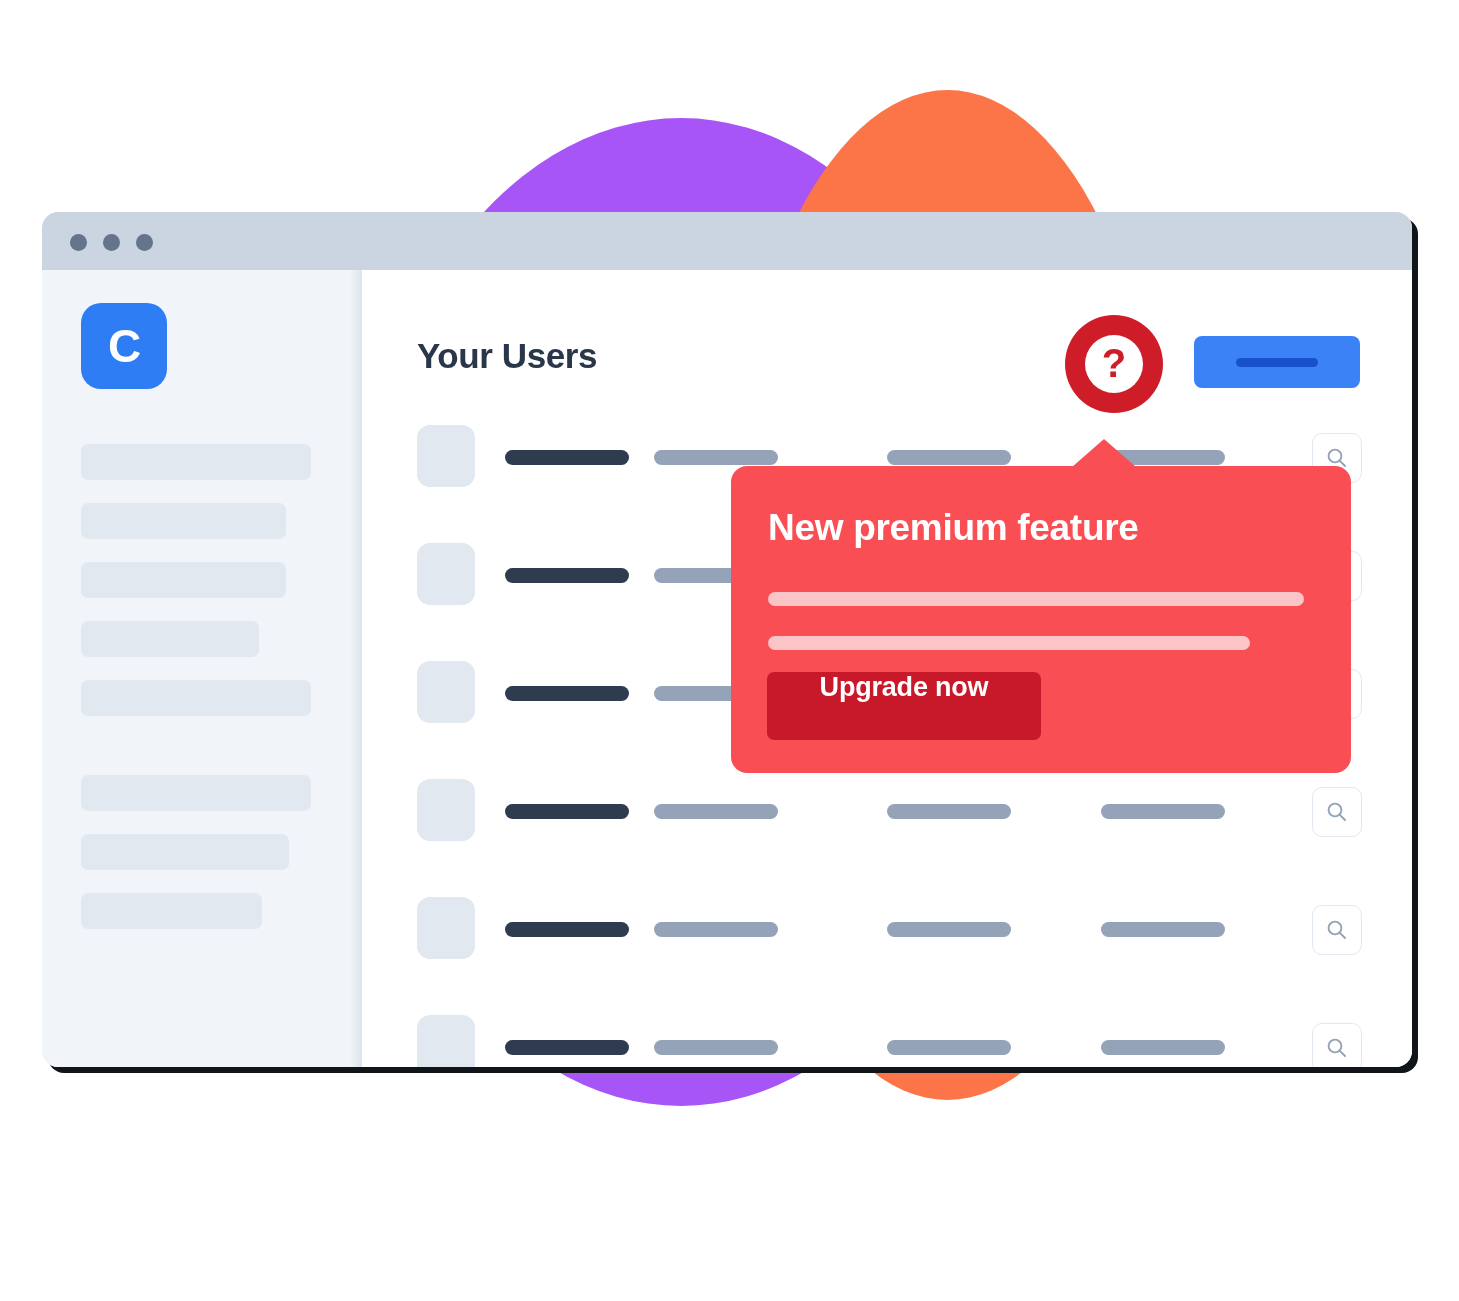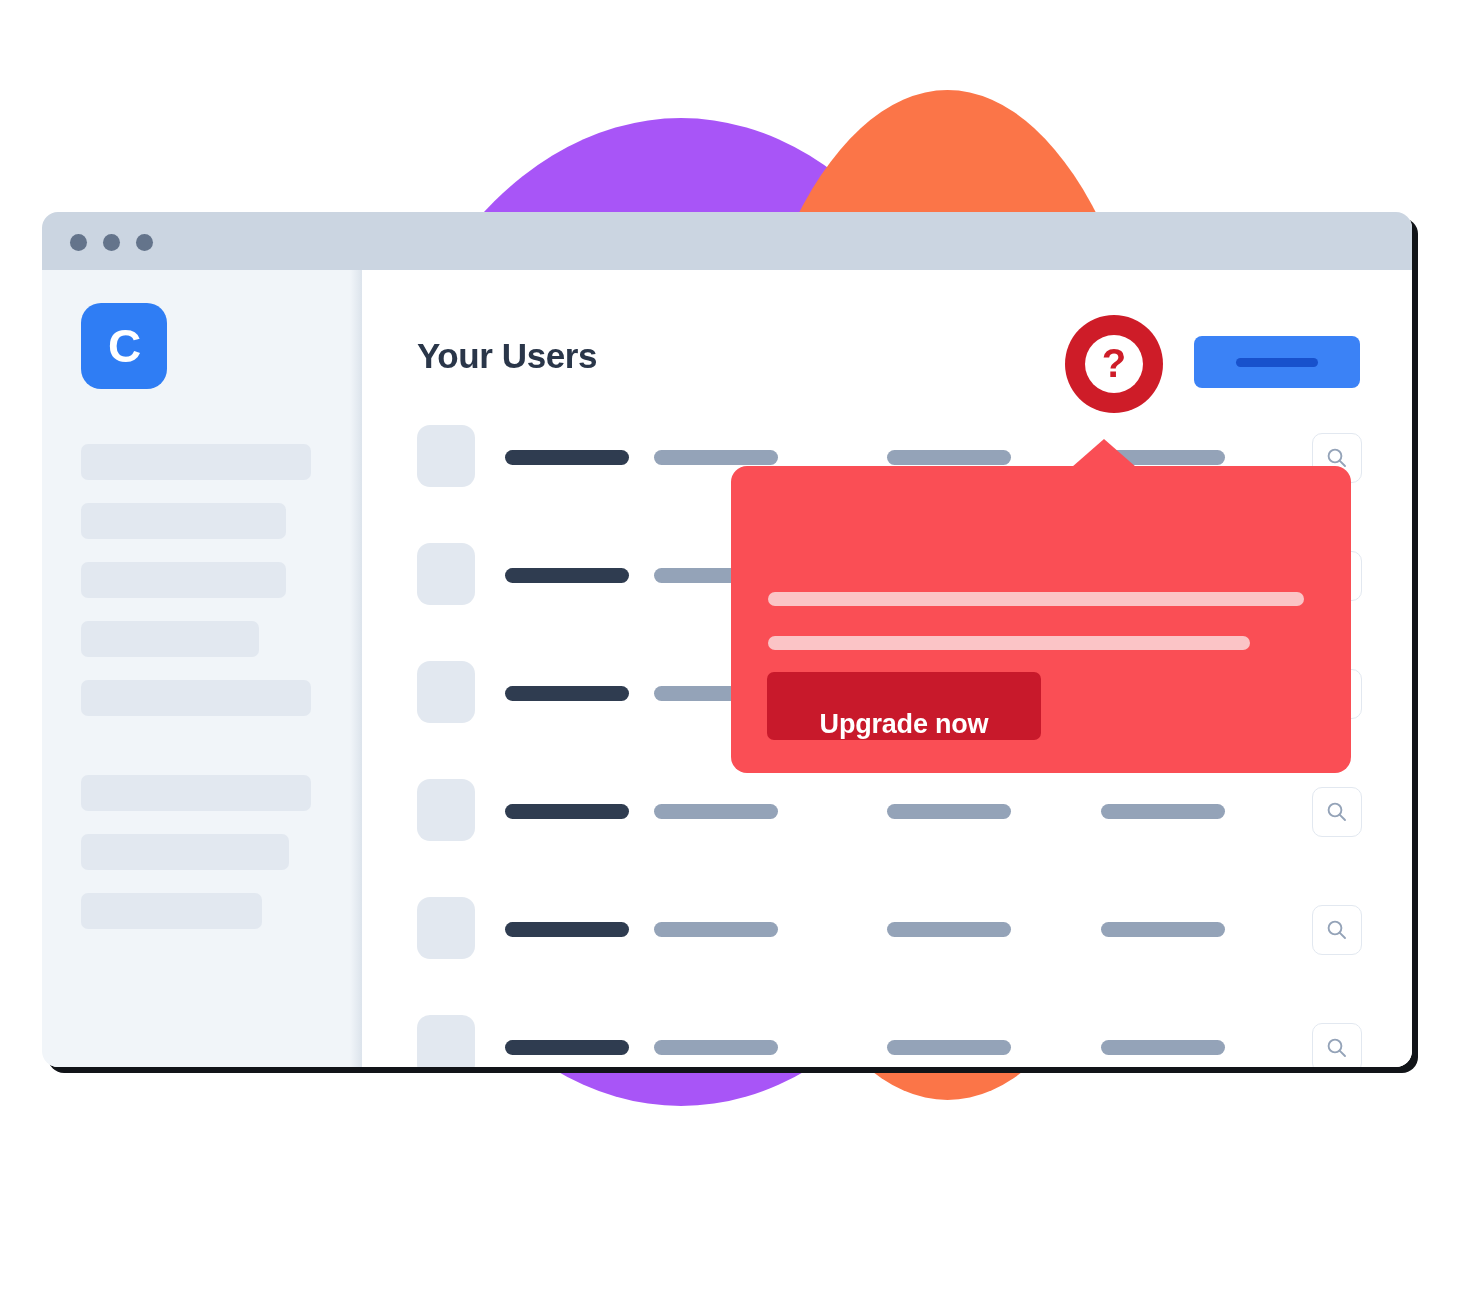--- a/index.html
+++ b/index.html
@@ -69,21 +69,21 @@
   
   .tooltip{position:absolute;left:731px;top:466px;width:620px;height:307px;border-radius:16px;
      background:#FA4E55;z-index:40;}
   .tooltip .arrow{position:absolute;left:341px;top:-27px;width:0;height:0;
      border-left:32px solid transparent;border-right:32px solid transparent;border-bottom:28px solid #FA4E55;}
   .tt-title{position:absolute;left:37px;top:41px;font-size:37px;font-weight:700;color:#fff;letter-spacing:-.3px;}
   .tt-bar{position:absolute;border-radius:7px;background:#FBC4C6;height:14px;}
   .tt-bar.b1{left:37px;top:126px;width:536px;}
   .tt-bar.b2{left:37px;top:170px;width:482px;}
   .tt-btn{position:absolute;left:36px;top:206px;width:274px;height:68px;border-radius:7px;
-     background:#C8192B;display:flex;align-items:flex-end;justify-content:center;}
+     background:#C8192B;display:flex;align-items:flex-start;justify-content:center;}
   .tt-btn span{color:#fff;font-size:27px;font-weight:700;letter-spacing:-.2px;}
 </style>
 </head>
 <body>
 
 <div id="stage">
 
   <div class="blob-layer">
     <div class="blob blob-purple"></div>
     <div class="blob blob-orange"></div>
@@ -218,20 +218,21 @@
             </div>
           </div>
 
         </div>
       </div>
     </div>
   </div>
 
   <div class="tooltip">
     <div class="arrow"></div>
+    <div class="tt-title">New premium feature</div>
     <div class="tt-bar b1"></div>
     <div class="tt-bar b2"></div>
     <div class="tt-btn">
       <span>Upgrade now</span>
     </div>
   </div>
 
 </div>
 
 </body></html>

